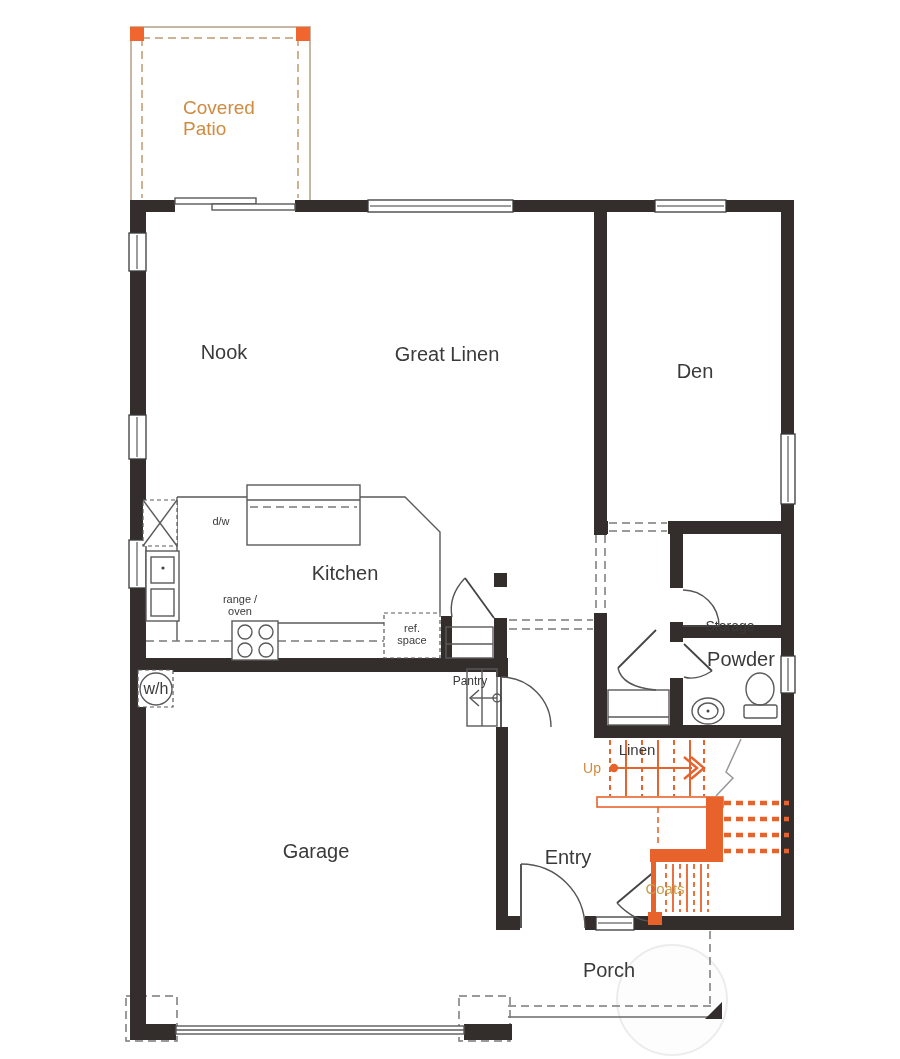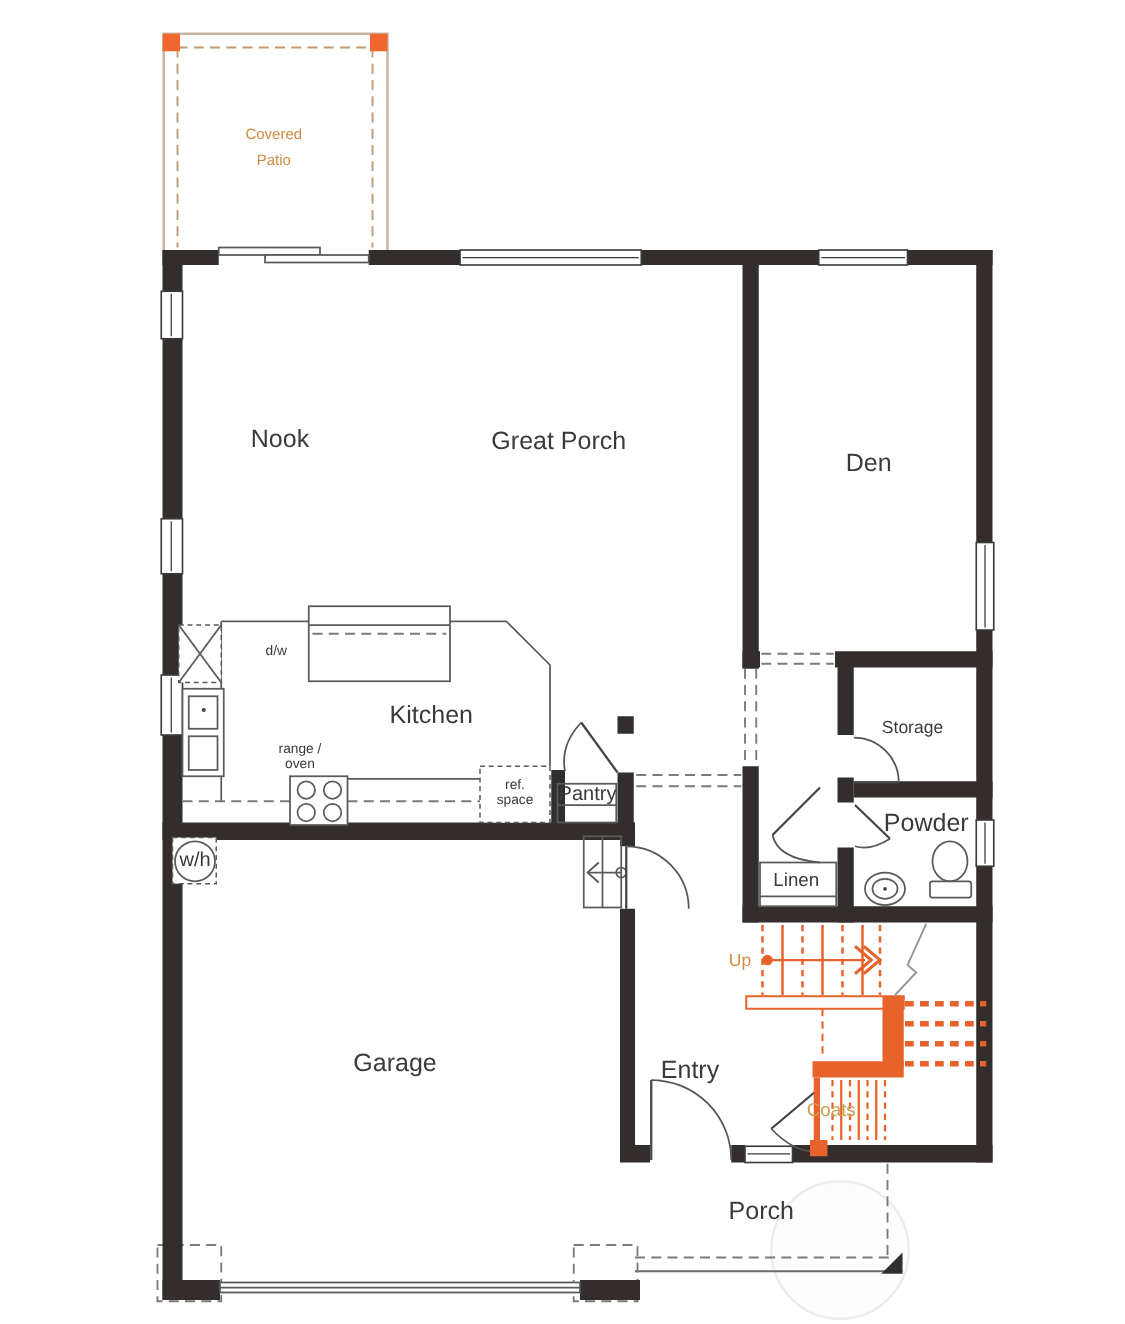--- a/index.html
+++ b/index.html
@@ -15,24 +15,24 @@
   .gdash{fill:none;stroke:#7a7a7a;stroke-width:1.5;stroke-dasharray:8 5;}
   .pat-solid{fill:none;stroke:#c6b6a6;stroke-width:2;}
   .pat-dash{fill:none;stroke:#c09a72;stroke-width:1.5;stroke-dasharray:8 5;}
   .post{fill:var(--post);}
   .door{fill:none;stroke:#555;stroke-width:1.4;}
   .panel{fill:none;stroke:#444;stroke-width:1.8;}
   .or{stroke:var(--stairs);fill:none;}
   .orf{fill:var(--stairs);stroke:none;}
   .lbl{position:absolute;transform:translate(-50%,-50%);color:var(--label);white-space:nowrap;}
   .big{font-size:20px;}
-  .mid{font-size:15px;}
+  .mid{font-size:15px;margin-top:45px;}
   .sm{font-size:11px;line-height:12px;text-align:center;}
   .xs{font-size:16px;}
-  .patio-t{color:var(--patio-text);font-size:12px;text-align:center;line-height:21px;}
+  .patio-t{color:var(--patio-text);font-size:19px;text-align:left;line-height:21px;}
   .up-t{color:var(--up-text);font-size:14px;}
   .coats-t{color:var(--coats-text);font-size:15px;}
 </style>
 </head>
 <body>
 
 <div id="plan">
 <svg width="900" height="1059" viewBox="0 0 900 1059">
 
   <circle cx="672" cy="1000" r="55" fill="rgba(252,252,252,0.6)" stroke="#ececec" stroke-width="2"></circle>
@@ -292,29 +292,29 @@
 
     <polyline points="741,739 726,772 733,778 716,796" fill="none" stroke="#979797" stroke-width="1.5"></polyline>
   </g>
 </svg>
 
   <div class="lbl patio-t" style="left:219px;top:118px;">
     <div>Covered</div>
     <div>Patio</div>
   </div>
   <div class="lbl big" style="left:224px;top:352px;">Nook</div>
-  <div class="lbl big" style="left:447px;top:354px;">Great Porch</div>
+  <div class="lbl big" style="left:447px;top:354px;">Great Linen</div>
   <div class="lbl big" style="left:695px;top:371px;">Den</div>
   <div class="lbl big" style="left:345px;top:573px;">Kitchen</div>
-  <div class="lbl mid" style="left:470px;top:636px;font-size:16px;">Pantry</div>
+  <div class="lbl mid" style="left:470px;top:636px;font-size:12px;">Pantry</div>
   <div class="lbl mid" style="left:730px;top:581px;font-size:14px;">Storage</div>
   <div class="lbl big" style="left:741px;top:659px;">Powder</div>
   <div class="lbl mid" style="left:637px;top:704px;">Linen</div>
   <div class="lbl big" style="left:316px;top:851px;">Garage</div>
-  <div class="lbl big" style="left:552px;top:857px;">Entry</div>
+  <div class="lbl big" style="left:568px;top:857px;">Entry</div>
   <div class="lbl coats-t" style="left:665px;top:888px;">Coats</div>
   <div class="lbl big" style="left:609px;top:970px;text-align:right;">Porch</div>
 
   <div class="lbl up-t" style="left:592px;top:768px;">Up</div>
   <div class="lbl sm" style="left:192px;top:521px;margin-left:29px;">d/w</div>
   <div class="lbl sm" style="left:240px;top:605px;text-align:center;">
     <div>range /</div>
     <div>oven</div>
   </div>
   <div class="lbl sm" style="left:412px;top:634px;">

